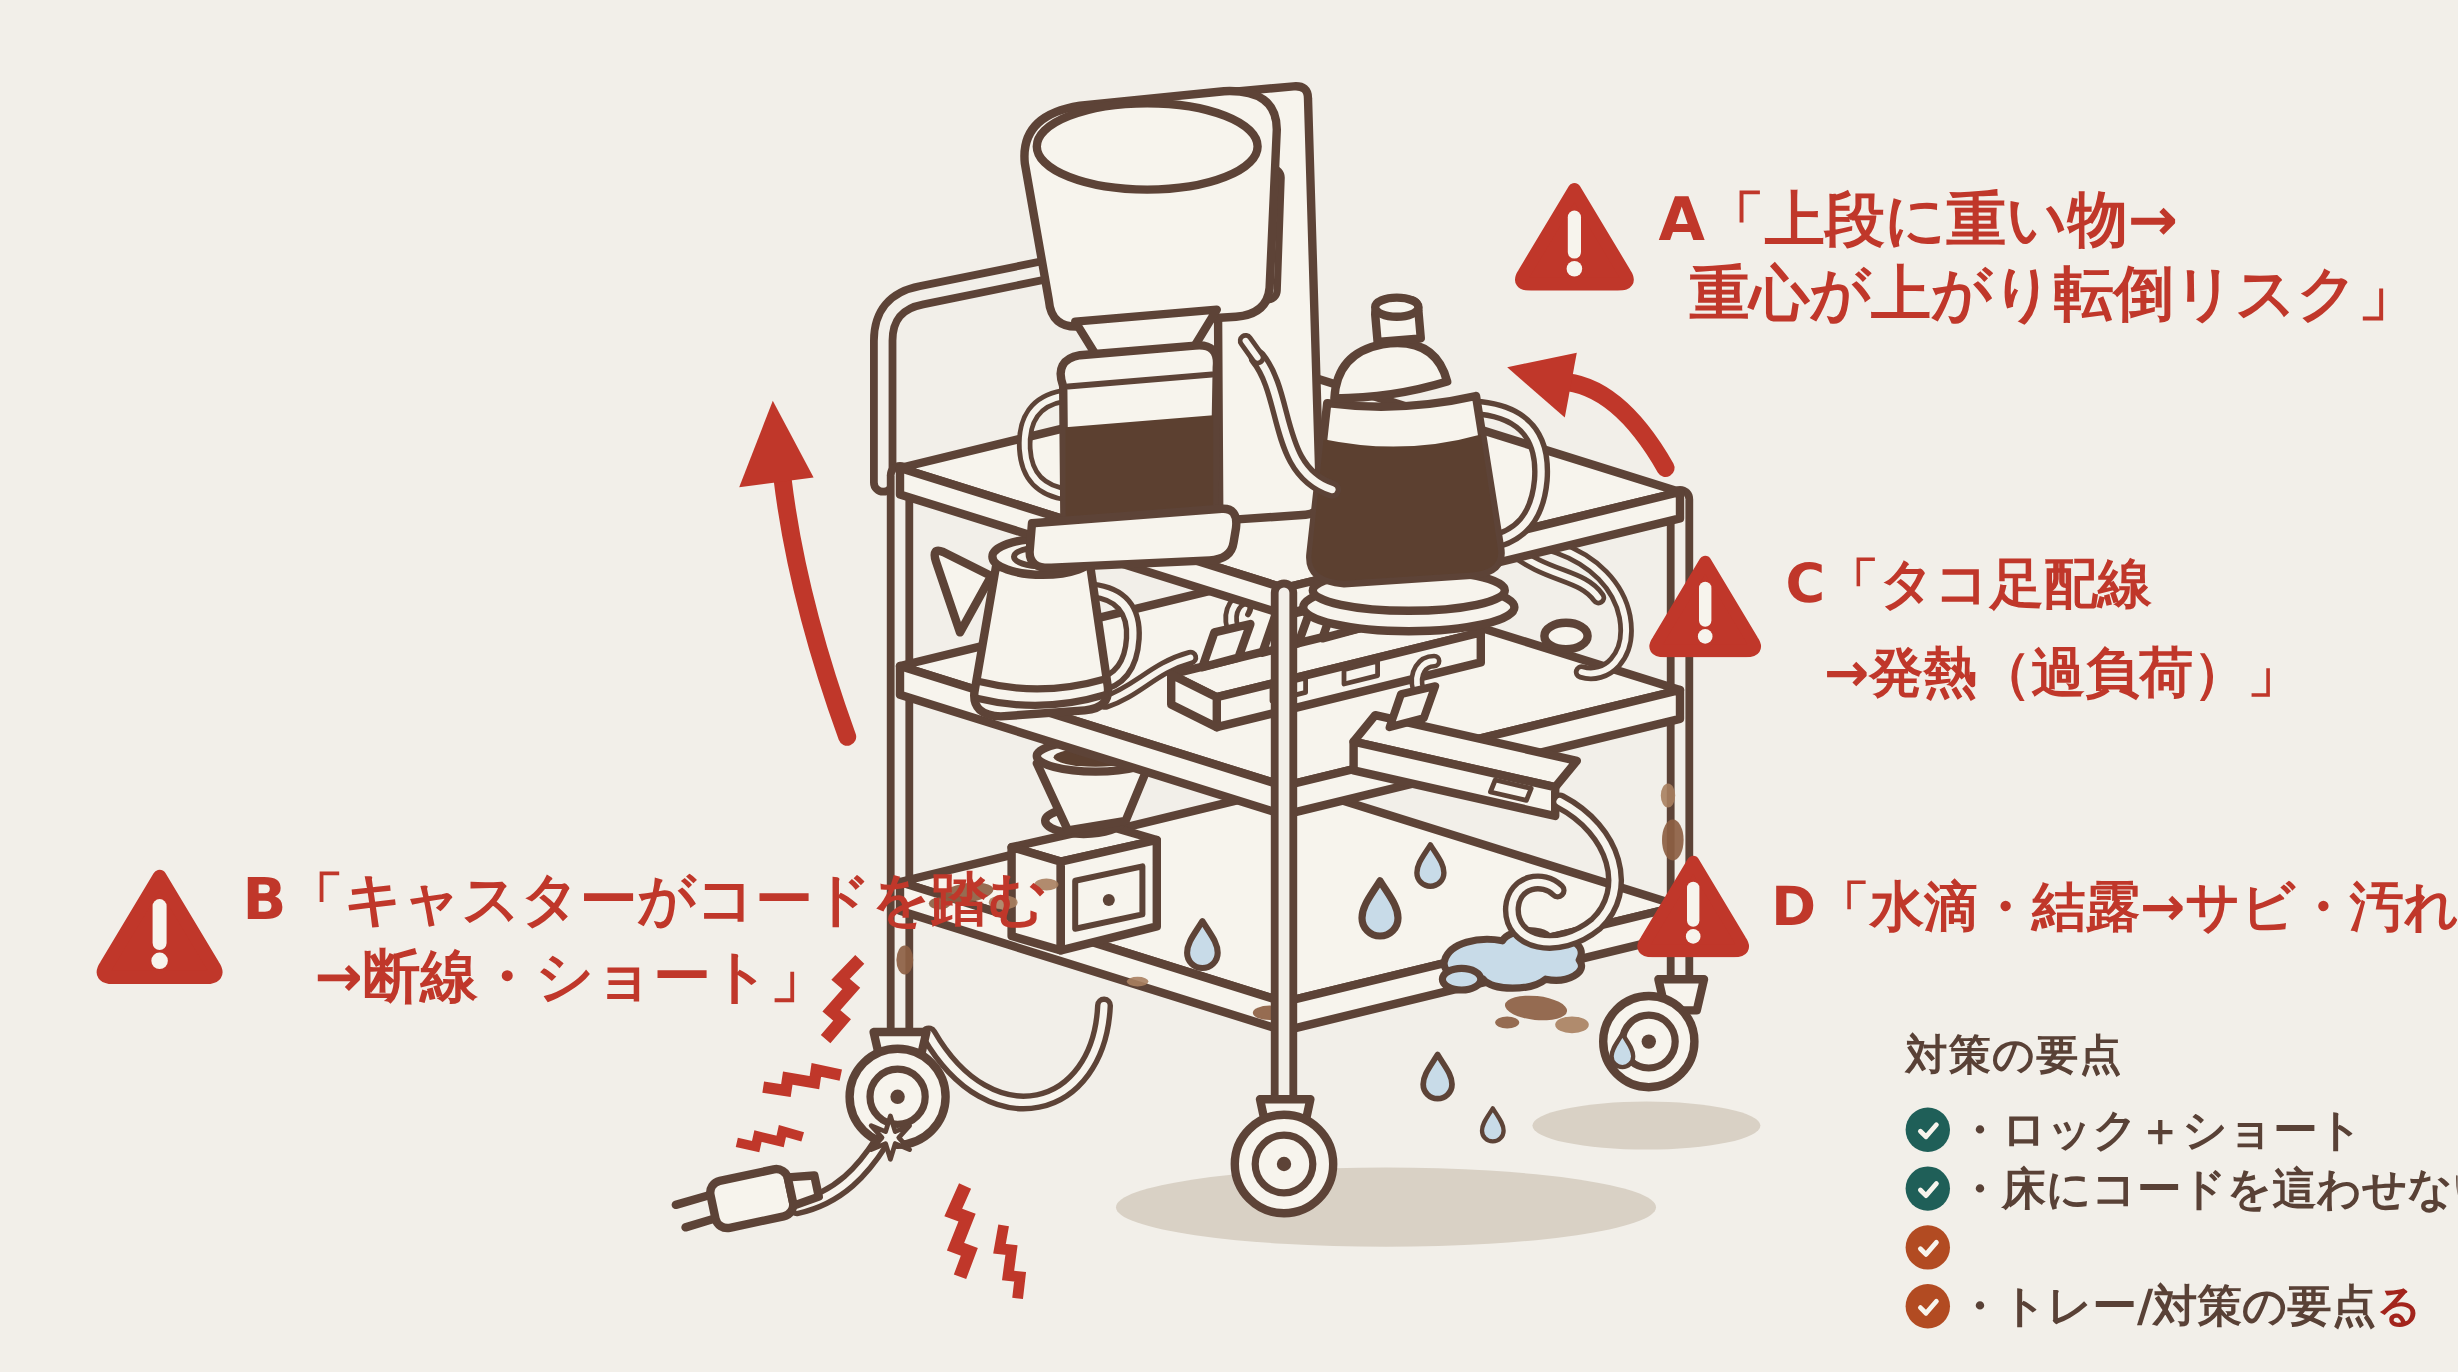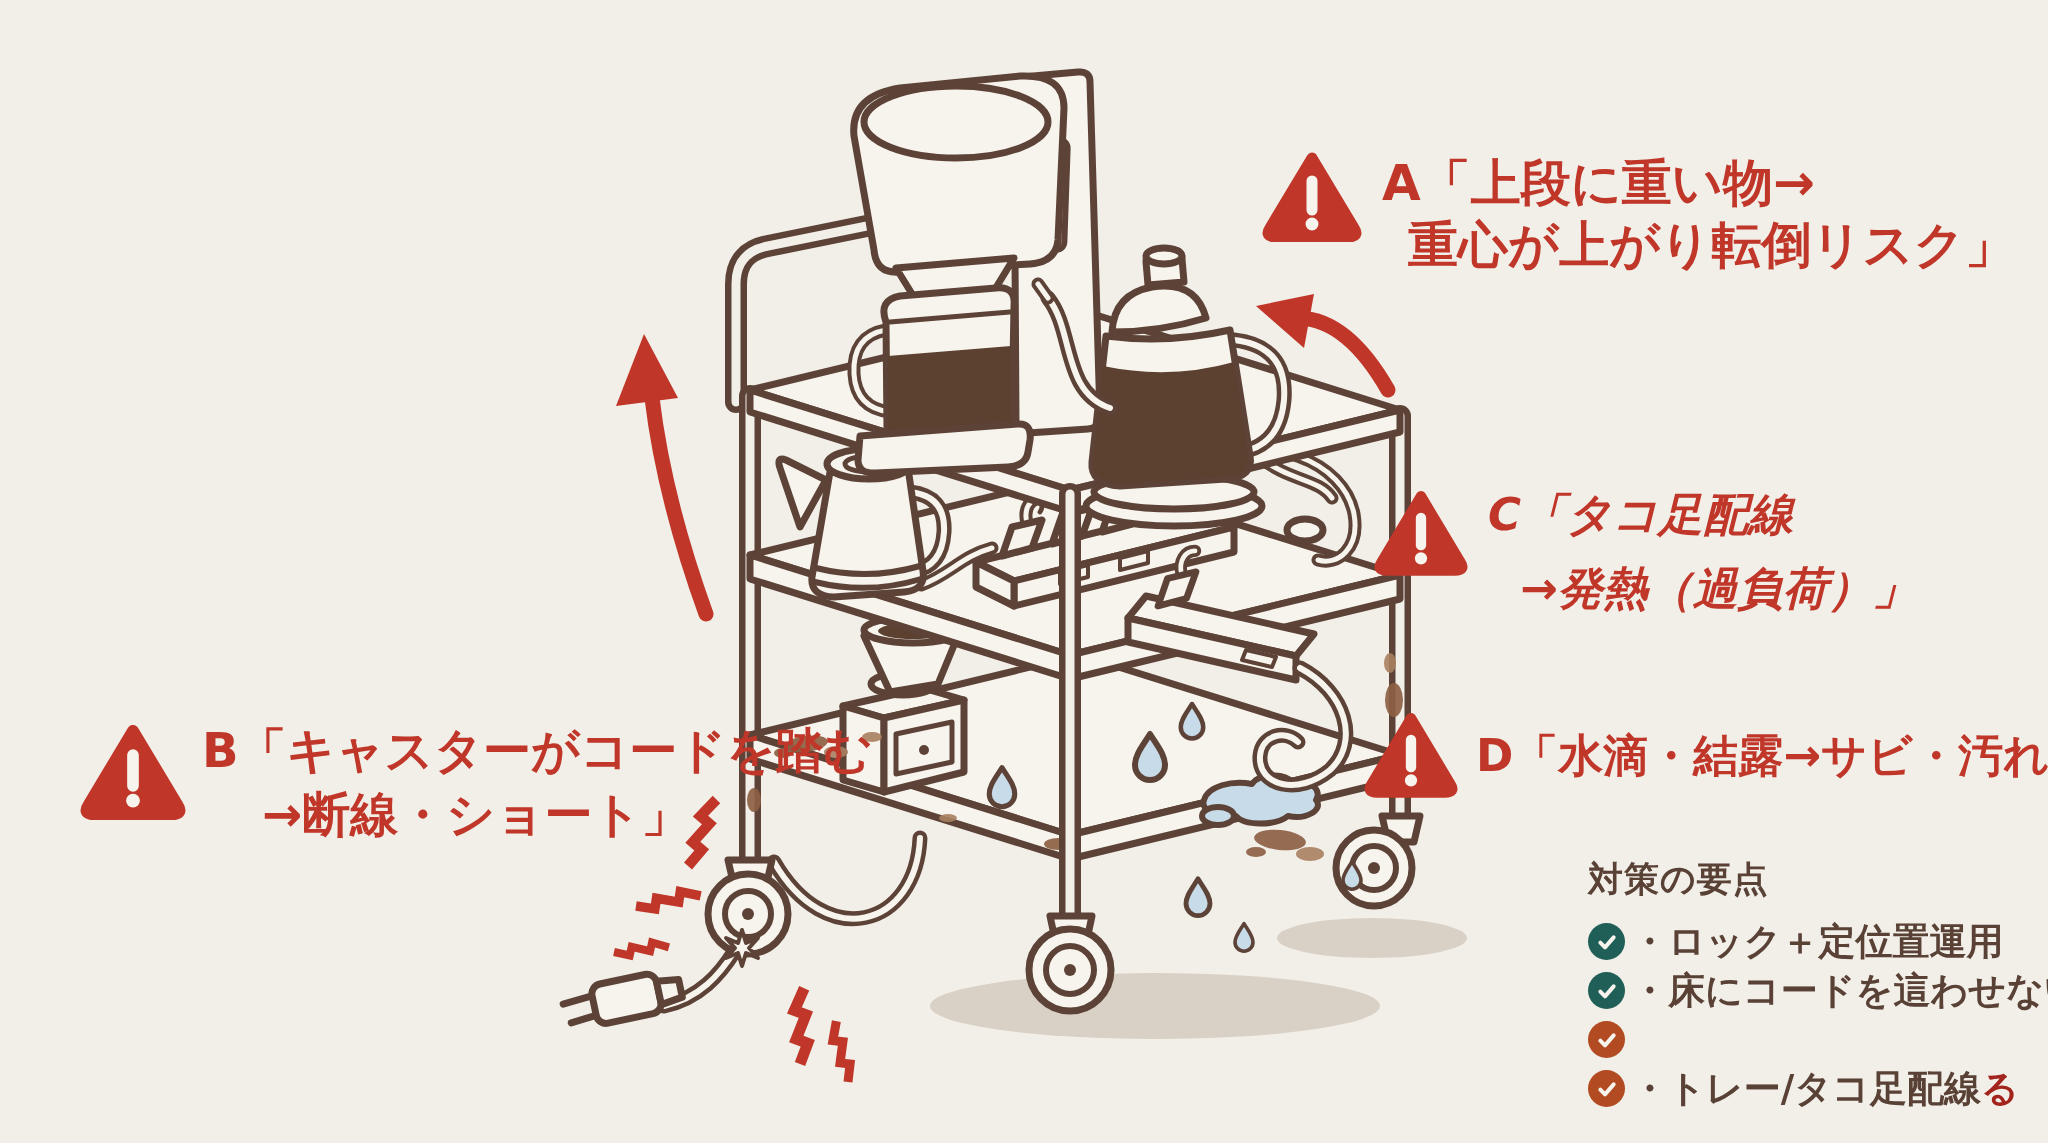--- a/index.html
+++ b/index.html
@@ -32,21 +32,21 @@
 
   
   .warn{position:absolute;display:flex;align-items:flex-start;}
   .warn .txt{font-weight:700;color:#c0372a;white-space:nowrap;}
   .warn-a{left:1262px;top:150px;}
   .warn-a .txt{font-size:50px;line-height:62px;margin-left:20px;margin-top:2px;}
   .warn-a .l2{padding-left:26px;}
   .warn-b{left:80px;top:722px;}
   .warn-b .txt{font-size:48px;line-height:64px;margin-left:16px;margin-top:-4px;}
   .warn-b .l2{padding-left:60px;}
-  .warn-c{left:1374px;top:488px;font-style:italic;}
+  .warn-c{left:1374px;top:460px;}
   .warn-c .txt{font-size:45px;line-height:58px;margin-left:20px;margin-top:-2px;}
   .warn-c .l2{padding-left:32px;margin-top:16px;}
   .warn-d{left:1364px;top:710px;}
   .warn-d .txt{font-size:45px;line-height:92px;margin-left:18px;}
 
   
   .panel{position:absolute;left:1588px;top:856px;color:#594136;}
   .panel .title{font-size:35px;font-weight:700;margin-bottom:14px;letter-spacing:1px;}
   .panel .row{display:flex;align-items:center;height:49px;}
   .panel .chk{width:37px;height:37px;border-radius:50%;flex:0 0 37px;display:flex;align-items:center;justify-content:center;}
@@ -345,21 +345,21 @@
 
 <div class="panel">
   <div class="title">対策の要点</div>
 
   <div class="row">
     <span class="chk teal">
       <svg width="24" height="24" viewBox="0 0 36 36">
             <path d="M 8,19 L 15,26 L 28,11" fill="none" stroke="#f7f4ed" stroke-width="6" stroke-linecap="round" stroke-linejoin="round"></path>
           </svg>
     </span>
-    <span class="lbl">・ロック＋定位置運用</span>
+    <span class="lbl">・ロック＋ショート</span>
   </div>
 
   <div class="row">
     <span class="chk teal">
       <svg width="24" height="24" viewBox="0 0 36 36">
             <path d="M 8,19 L 15,26 L 28,11" fill="none" stroke="#f7f4ed" stroke-width="6" stroke-linecap="round" stroke-linejoin="round"></path>
           </svg>
     </span>
     <span class="lbl">・床にコードを這わせない</span>
   </div>
@@ -371,17 +371,17 @@
           </svg>
     </span>
   </div>
 
   <div class="row">
     <span class="chk orange">
       <svg width="24" height="24" viewBox="0 0 36 36">
             <path d="M 8,19 L 15,26 L 28,11" fill="none" stroke="#f7f4ed" stroke-width="6" stroke-linecap="round" stroke-linejoin="round"></path>
           </svg>
     </span>
-    <span class="lbl"><span>・トレー/タコ足配線</span><span class="accent">る</span></span>
+    <span class="lbl"><span>・トレー/対策の要点</span><span class="accent">る</span></span>
   </div>
 </div>
 
 </div>
 
 </body></html>

